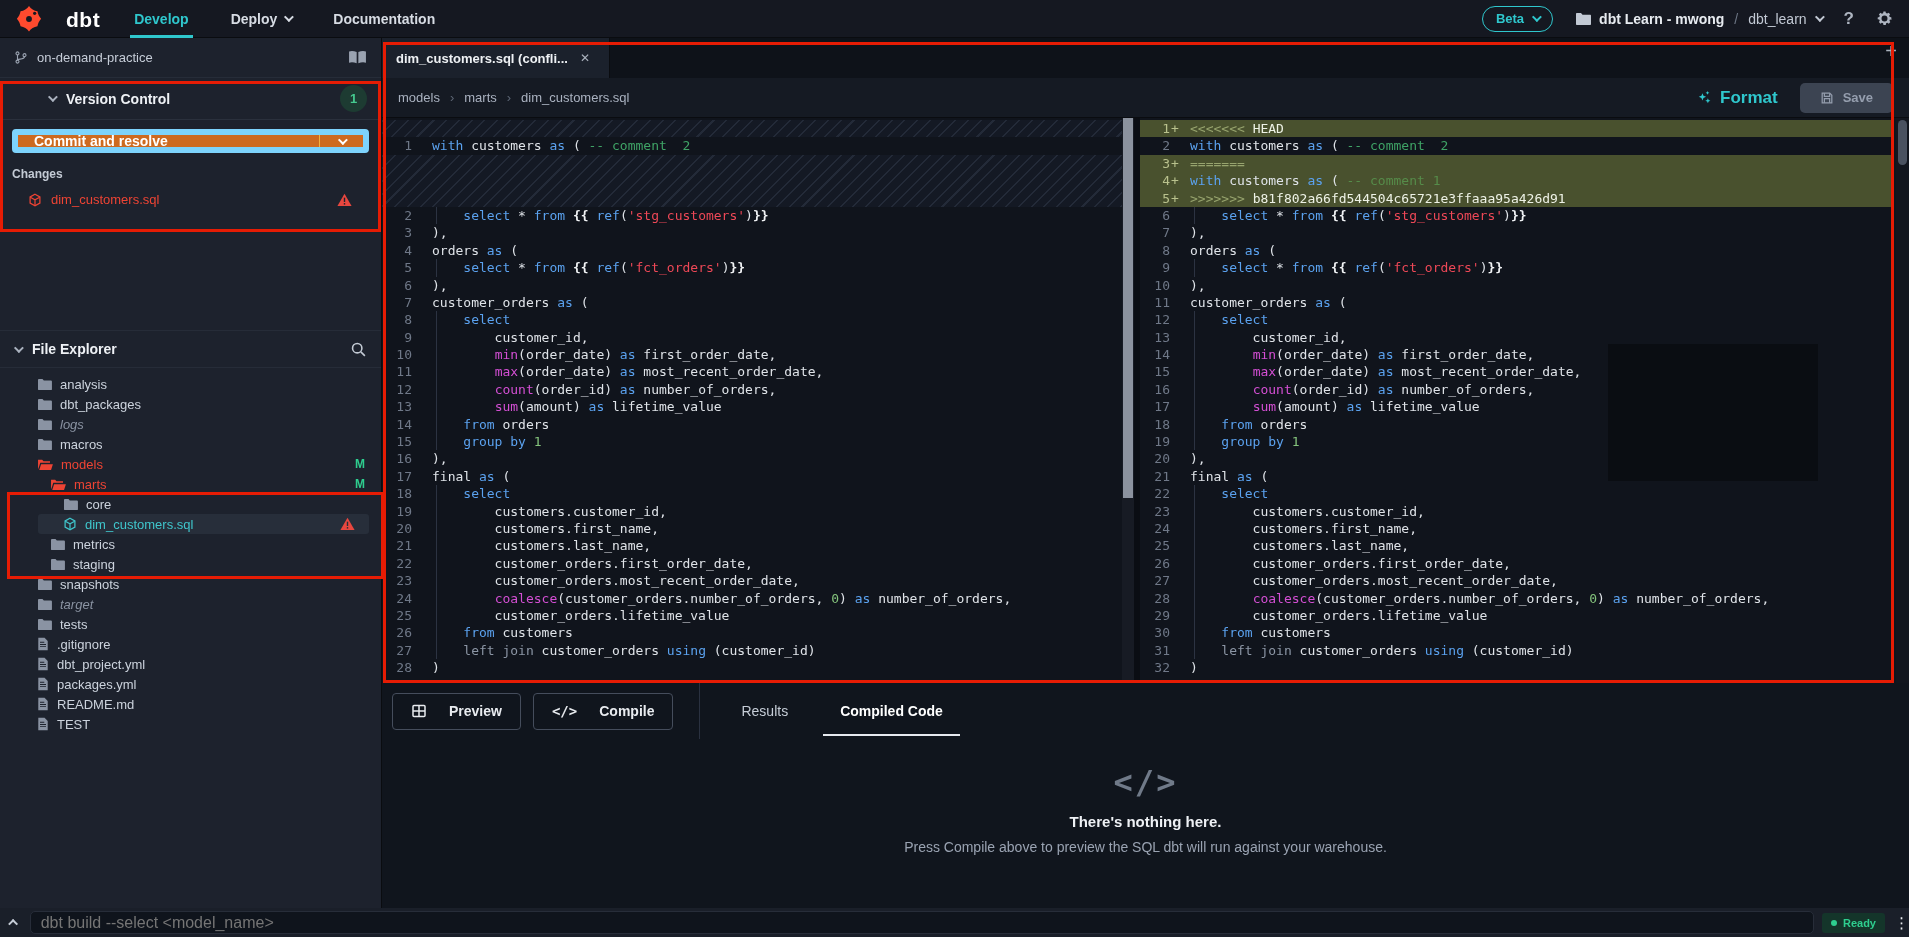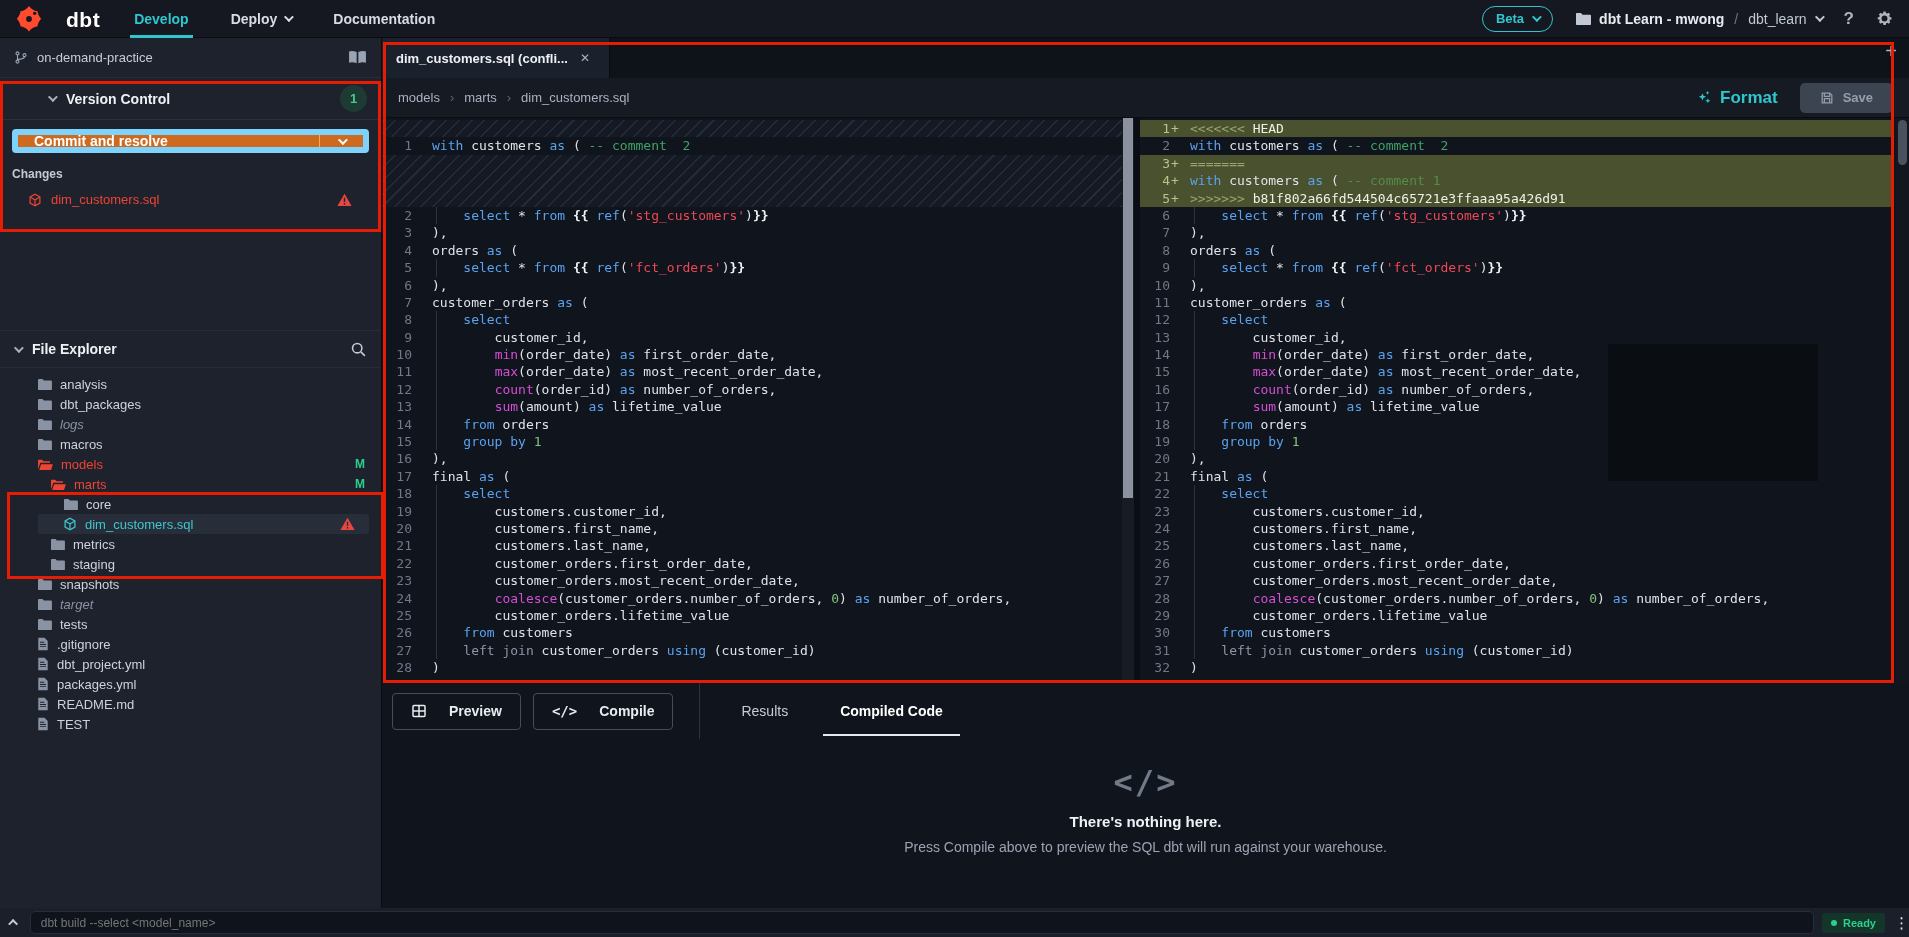--- a/index.html
+++ b/index.html
@@ -124,21 +124,21 @@
   #empty-state { position:absolute; left:0; right:0; top:80px; text-align:center; }
   #empty-icon { font-family:"DejaVu Sans Mono", monospace; font-size:32px; font-weight:bold; color:#707a89; letter-spacing:2px; }
   #empty-title { margin-top:12px; color:#eef1f5; font-size:15px; font-weight:bold; }
   #empty-sub { margin-top:9px; color:#9aa3b2; font-size:14px; }
 
   
   #cmdbar { position:absolute; left:0; bottom:0; width:1909px; height:29px; background:#1a1f29;
             display:flex; align-items:center; }
   #cmd-collapse { width:30px; display:flex; justify-content:center; color:#c6cdd7; cursor:pointer; }
   #cmd-input { width:1802px; height:23px; background:#0f141c; border:1px solid #272d39; border-radius:5px;
-               color:#7b8493; font-size:12px; padding:0 10px; outline:none; font-family:"Liberation Sans", sans-serif; }
+               color:#7b8493; font-size:16px; padding:0 10px; outline:none; font-family:"Liberation Sans", sans-serif; }
   #ready-pill { display:flex; align-items:center; gap:6px; background:#14352a; border-radius:3px; height:20px;
                 padding:0 9px; margin-left:8px; color:#2ece8f; font-size:11px; font-weight:bold; }
   #ready-pill .dot { width:6px; height:6px; border-radius:50%; background:#2ece8f; }
   #cmd-kebab { color:#e8ebef; font-size:15px; margin-left:9px; cursor:pointer; }
 
   
   .anno { position:absolute; border:3px solid #e61c04; pointer-events:none; z-index:50; }
   #anno-vc { left:0; top:81px; width:381px; height:151px; }
   #anno-files { left:7px; top:492px; width:377px; height:87px; }
   #anno-editor { left:383px; top:42px; width:1511px; height:641px; }

